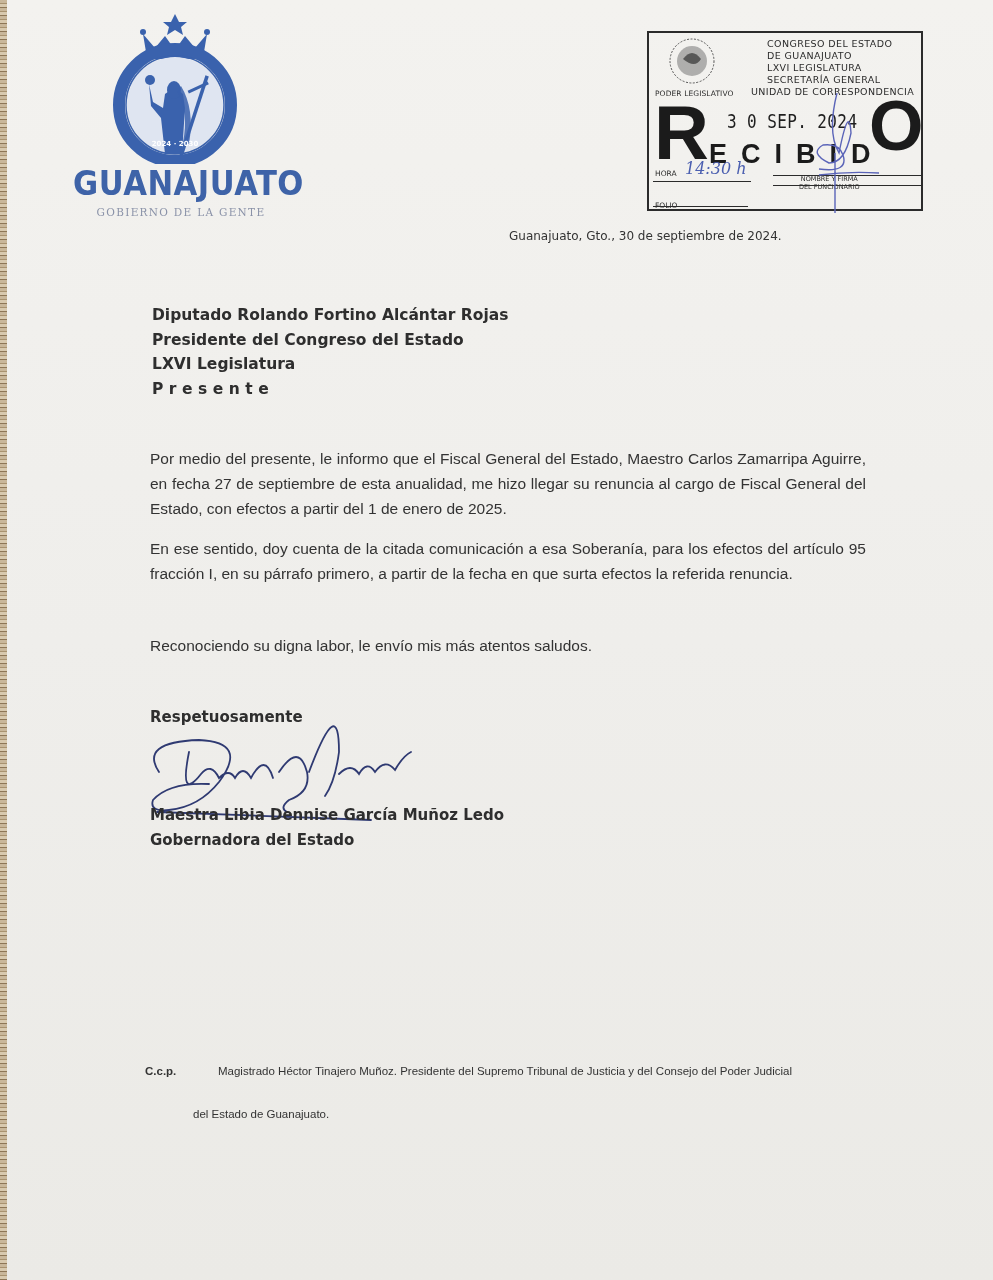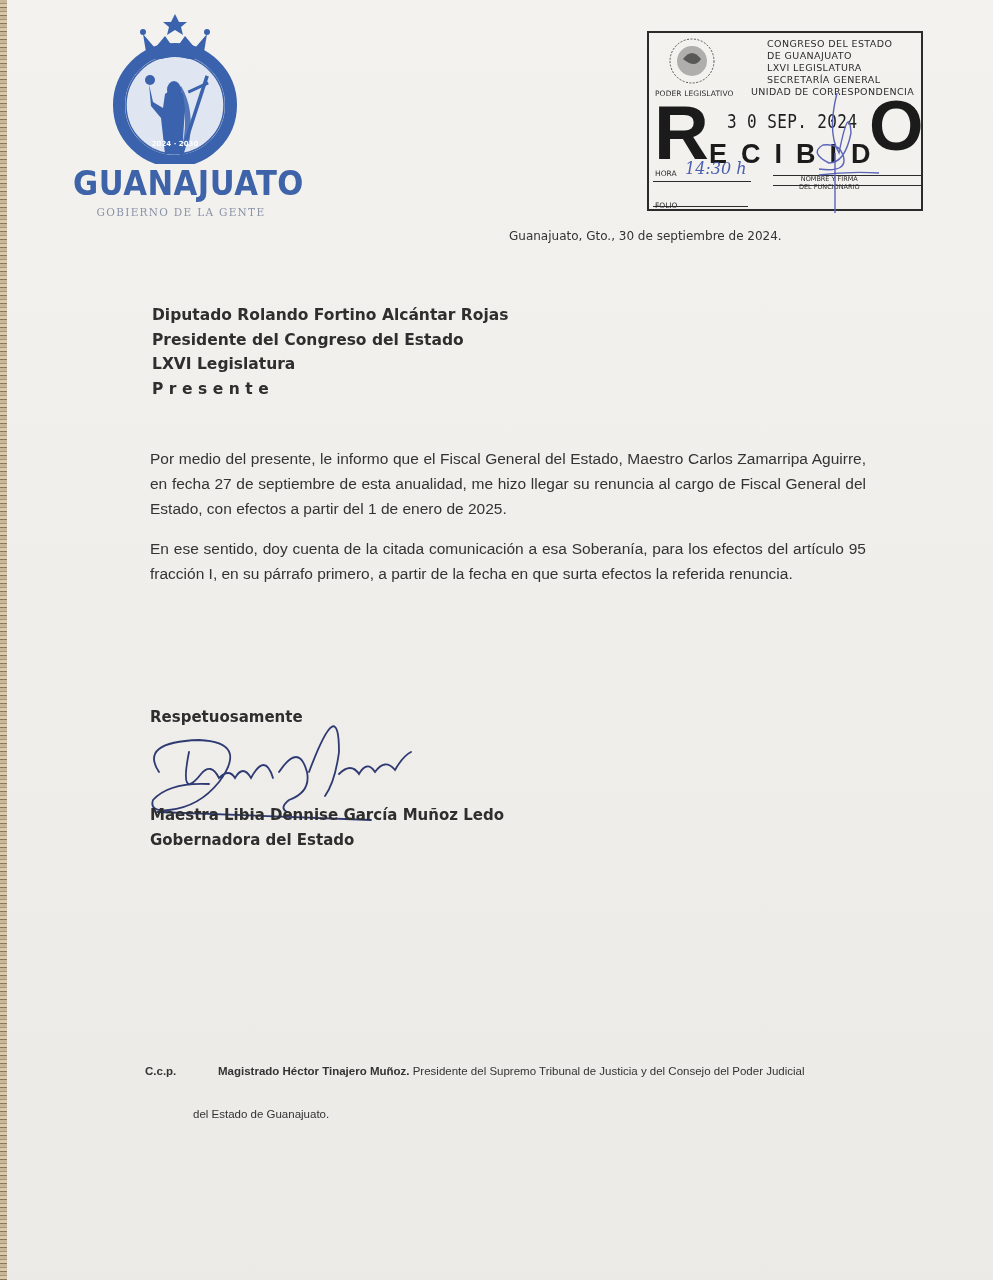--- a/index.html
+++ b/index.html
@@ -61,21 +61,21 @@
     }
     .p1 { top: 446px; }
     .p2 { top: 536px; }
     .p3 { top: 633px; }
     .closing { position: absolute; left: 143px; top: 708px; font-weight: bold; font-size: 15px; color: #2e2e2e; }
     .signature { position: absolute; left: 132px; top: 712px; }
     .signer { position: absolute; left: 143px; top: 803px; font-weight: bold; font-size: 15px; line-height: 25px; color: #2e2e2e; }
 
     .ccp { position: absolute; left: 138px; top: 1062px; font-size: 11.5px; line-height: 19px; color: #333; font-family: "Liberation Sans", sans-serif; }
     .ccp .lbl { font-weight: bold; display: inline-block; width: 48px; }
-    .ccp .name { font-weight: bold; padding-left: 25px; }
+    .ccp .name { font-weight: normal; padding-left: 25px; }
     .ccp .cont { padding-left: 48px; margin-top: 24px; }
 
     
     .footer-band {
       position: absolute; left: 20px; top: 1146px; width: 957px; height: 73px;
       background: linear-gradient(90deg, #3f6cb8 0%, #3a66b6 35%, #3863b4 60%, #3f6dba 100%);
       display: flex; flex-direction: column; align-items: center; justify-content: center;
       clip-path: polygon(0 4%, 40% 2%, 100% 0, 100% 96%, 60% 99%, 0 100%);
     }
     .footer-band .crease { position: absolute; left: 218px; top: 0; width: 3px; height: 100%; background: rgba(200,215,240,0.45); }
@@ -154,20 +154,21 @@
 
   <div class="addressee">
     <div>Diputado Rolando Fortino Alcántar Rojas</div>
     <div>Presidente del Congreso del Estado</div>
     <div>LXVI Legislatura</div>
     <div class="spaced">Presente</div>
   </div>
 
   <p class="para p1" style="margin:0">Por medio del presente, le informo que el Fiscal General del Estado, Maestro Carlos Zamarripa Aguirre, en fecha 27 de septiembre de esta anualidad, me hizo llegar su renuncia al cargo de Fiscal General del Estado, con efectos a partir del 1 de enero de 2025.</p>
   <p class="para p2" style="margin:0">En ese sentido, doy cuenta de la citada comunicación a esa Soberanía, para los efectos del artículo 95 fracción I, en su párrafo primero, a partir de la fecha en que surta efectos la referida renuncia.</p>
+  <p class="para p3" style="margin:0">Reconociendo su digna labor, le envío mis más atentos saludos.</p>
 
   <div class="closing">Respetuosamente</div>
 
   <svg class="signature" width="290" height="110" viewBox="0 0 290 110">
     <path d="M20,60 Q0,30 60,28 Q110,30 80,70 Q60,95 30,98 Q10,100 14,88 Q30,70 70,72
              M50,40 Q40,90 62,62 Q72,50 80,66 Q90,56 96,66 Q104,52 112,66 Q126,40 134,66
              M140,60 Q160,30 168,60 Q172,80 150,88 Q140,96 148,100
              M170,60 Q200,-20 200,40 Q196,70 186,84
              M200,62 Q212,50 220,62 Q228,48 236,60 Q246,46 256,58 Q264,44 272,40
              M18,100 Q120,104 232,108" fill="none" stroke="#2f3a72" stroke-width="1.8" stroke-linecap="round"></path>

